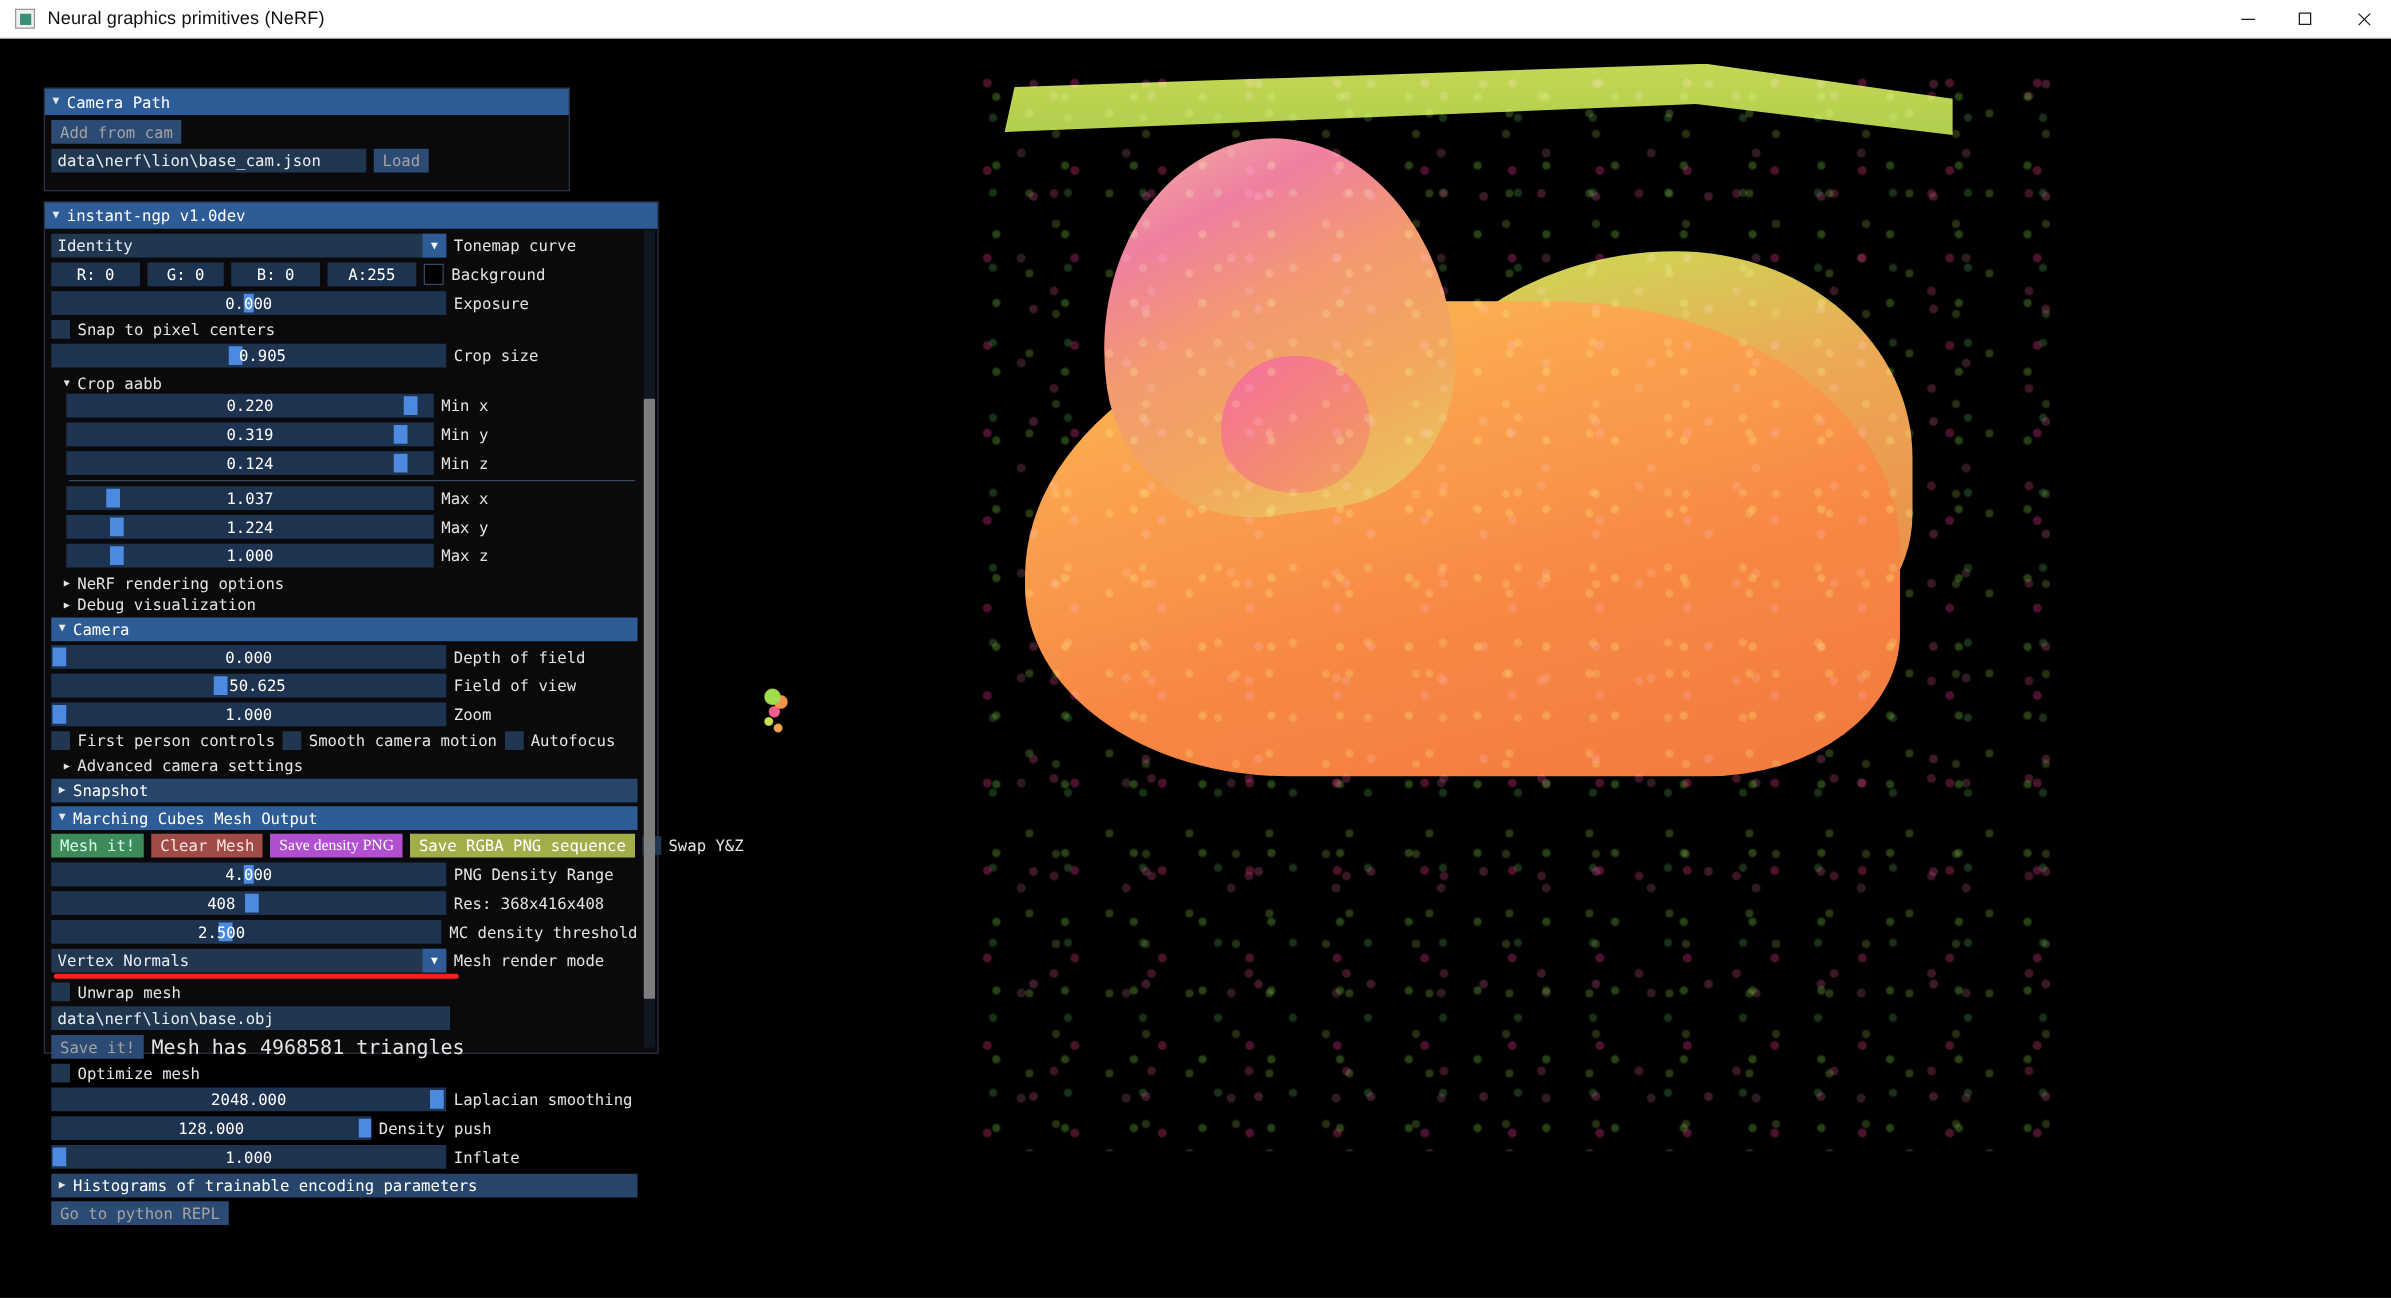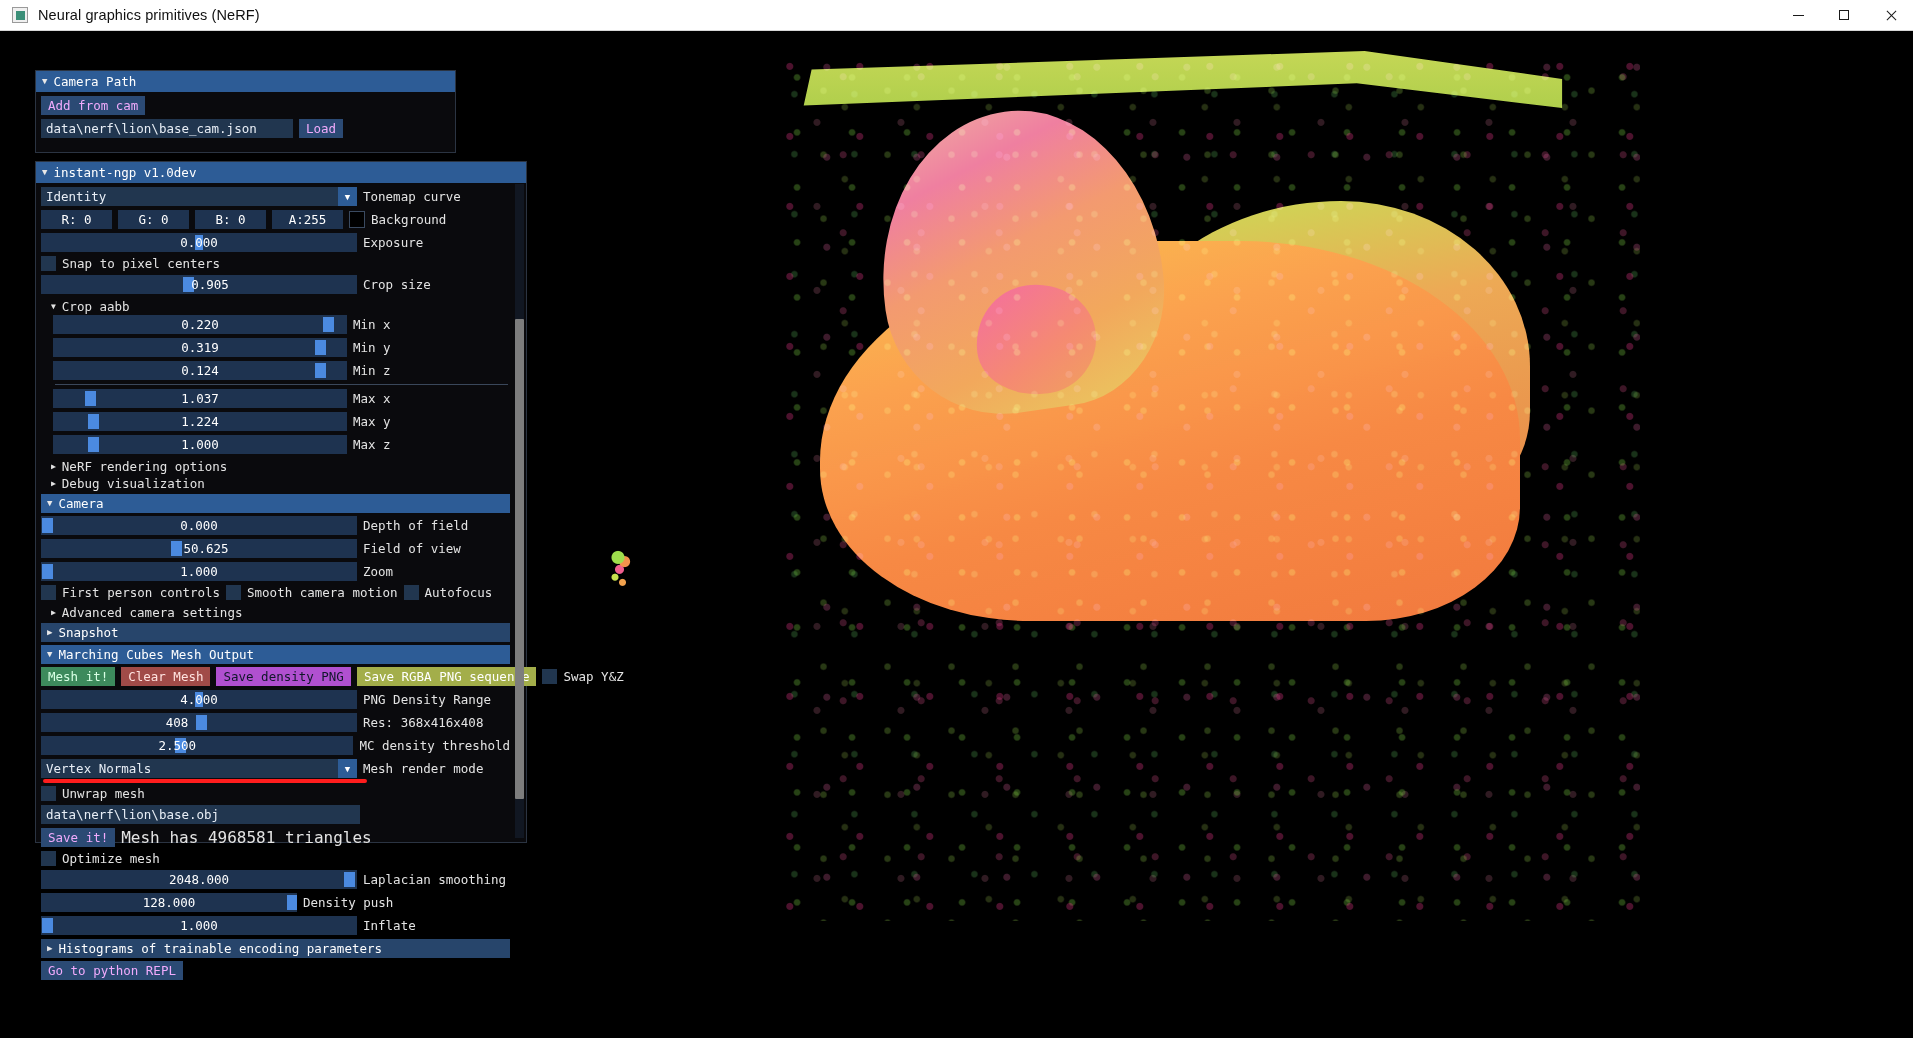--- a/index.html
+++ b/index.html
@@ -130,27 +130,27 @@
     padding:3px 6px; font-size:12.5px; display:flex; align-items:center; gap:6px;
   }
   .collapse-arrow { font-size:9px; line-height:1; color:#e8e8e8; }
   .imgui-body { padding:4px 5px 5px 5px; }
 
   .row { display:flex; align-items:center; gap:6px; margin-bottom:4px; }
   .row-label { color:#e3e3e3; white-space:nowrap; font-size:12.5px; }
 
   
   .btn {
-    background:#2b4a74; color:#f0abfc; border:none;
+    background:#2b4a74; color:#a3a3a3; border:none;
     padding:2px 7px; font-family:inherit; font-size:12.5px; line-height:15px;
     cursor:pointer; white-space:nowrap;
   }
   .btn-green  { background:#3d8a5c; color:#d8ffe4; }
   .btn-red    { background:#a14b48; color:#ffe3e0; }
-  .btn-purple { background:#b050d0; color:#0f172a; }
+  .btn-purple { background:#b050d0; color:#ffffff;font-family:Liberation Serif, serif; }
   .btn-olive  { background:#a3ae4a; color:#ffffff; }
 
   .textinput {
     background:#1f3category; }
   .textinput {
     background:#21364f; color:#e8eef6; border:none;
     padding:2px 5px; font-family:inherit; font-size:12.5px; line-height:15px;
     height:19px; display:flex; align-items:center; white-space:nowrap; overflow:hidden;
   }
 
@@ -281,21 +281,21 @@
           <span>Identity</span>
           <span class="arrow-box">▼</span>
         </div>
         <span class="row-label">Tonemap curve</span>
       </div>
 
       <div class="row">
         <div class="slider" style="width:71px">
           <span class="val">R:  0</span>
         </div>
-        <div class="slider" style="width:71px">
+        <div class="slider" style="width:61px">
           <span class="val">G:  0</span>
         </div>
         <div class="slider" style="width:71px">
           <span class="val">B:  0</span>
         </div>
         <div class="slider" style="width:71px">
           <span class="val">A:255</span>
         </div>
         <div class="colorswatch"></div>
         <span class="row-label">Background</span>

